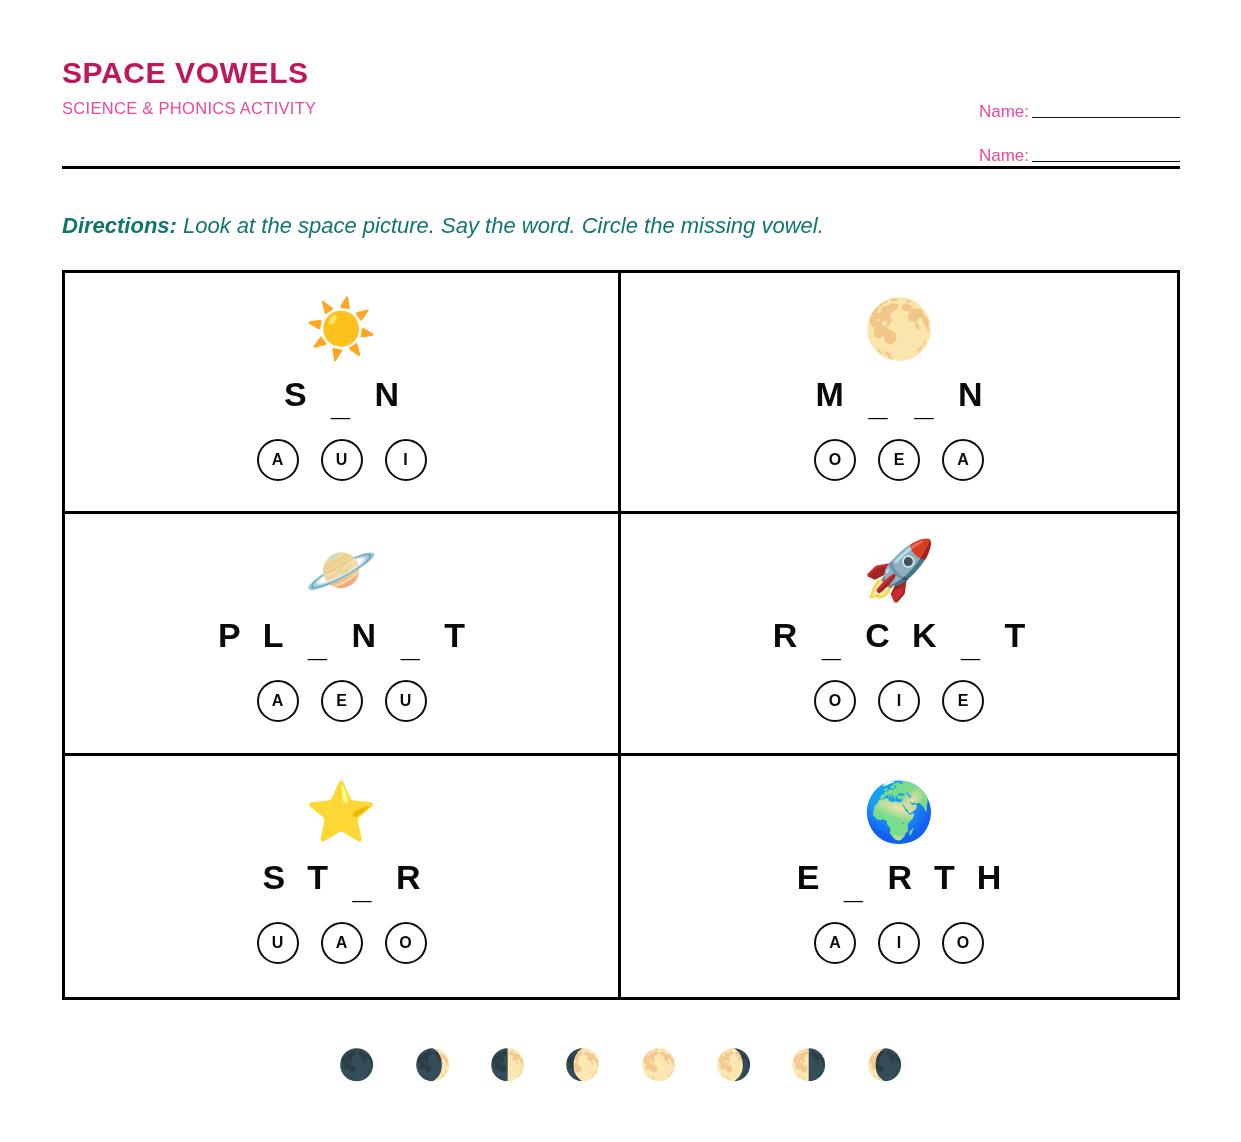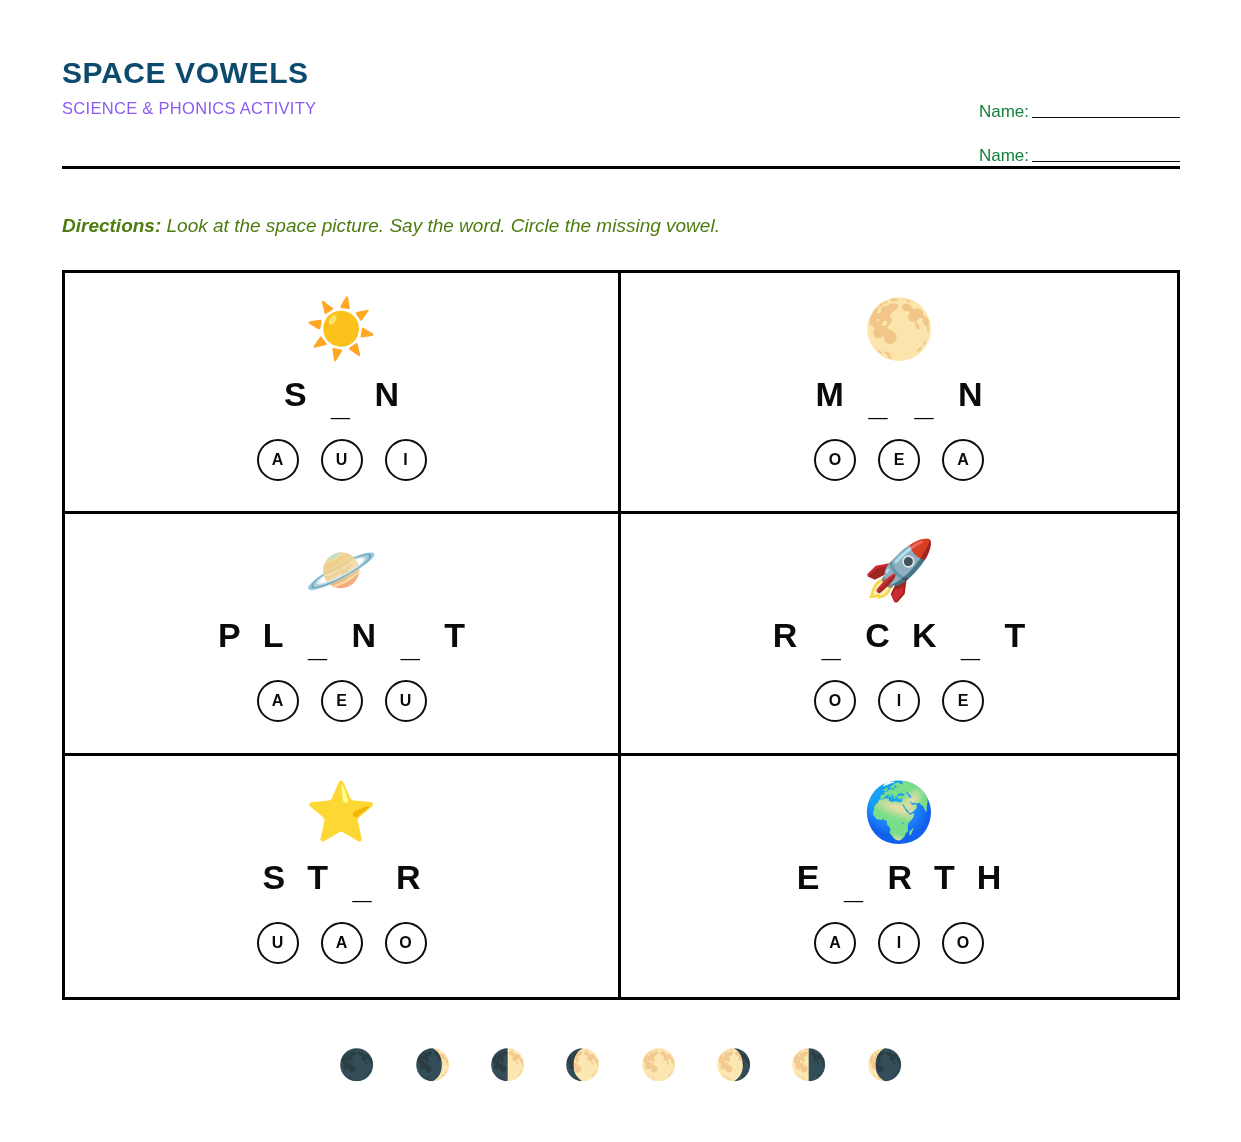--- a/index.html
+++ b/index.html
@@ -25,47 +25,47 @@
   .header {
     position: absolute;
     left: 0; top: 56px;
     width: 1118px; height: 112px;
   }
   .title-block { position: absolute; left: 0; top: 0; }
   .title {
     font-size: 30px;
     font-weight: 700;
     letter-spacing: 0.6px;
-    color: #0c4a6e;
+    color: #be185d;
     margin: 0;
     line-height: 34px;
   }
   .subtitle {
     font-size: 16.5px;
     font-weight: 400;
     letter-spacing: 0.3px;
-    color: #8b5cf6;
+    color: #ec4899;
     margin: 8px 0 0 0;
     line-height: 20px;
   }
   .meta-block {
     position: absolute;
     right: 0; top: 22px;
     width: 330px;
   }
   .meta-row {
     display: flex;
     align-items: flex-end;
     justify-content: flex-end;
     height: 44px;
   }
   .meta-label {
     font-size: 17px;
     font-weight: 400;
-    color: #15803d;
+    color: #ec4899;
     line-height: 20px;
     padding-right: 3px;
     white-space: nowrap;
   }
   .meta-line {
     display: block;
     height: 0;
     border-bottom: 1.6px solid #111;
     margin-bottom: 4px;
   }
@@ -76,23 +76,23 @@
     position: absolute;
     left: 0; top: 166px;
     width: 1118px; height: 0;
     border-top: 3px solid #000;
   }
 
   
   .directions {
     position: absolute;
     left: 0; top: 215px;
-    font-size: 19px;
+    font-size: 22px;
     font-style: italic;
-    color: #4d7c0f;
+    color: #0f766e;
     line-height: 22px;
     white-space: nowrap;
     text-align: right;
   }
   .directions .lead {
     font-weight: 700;
     font-style: italic;
   }
 
   

